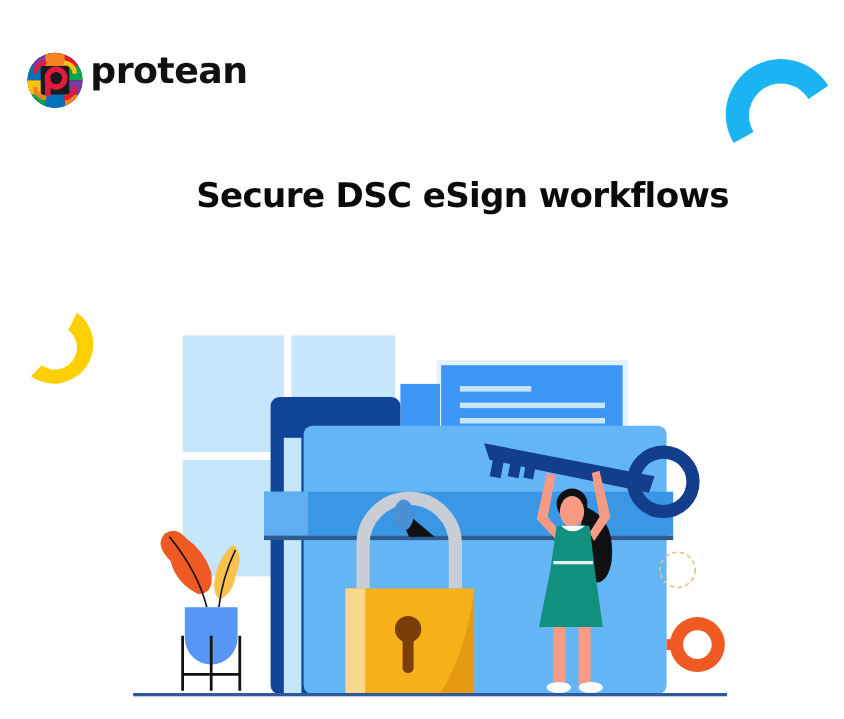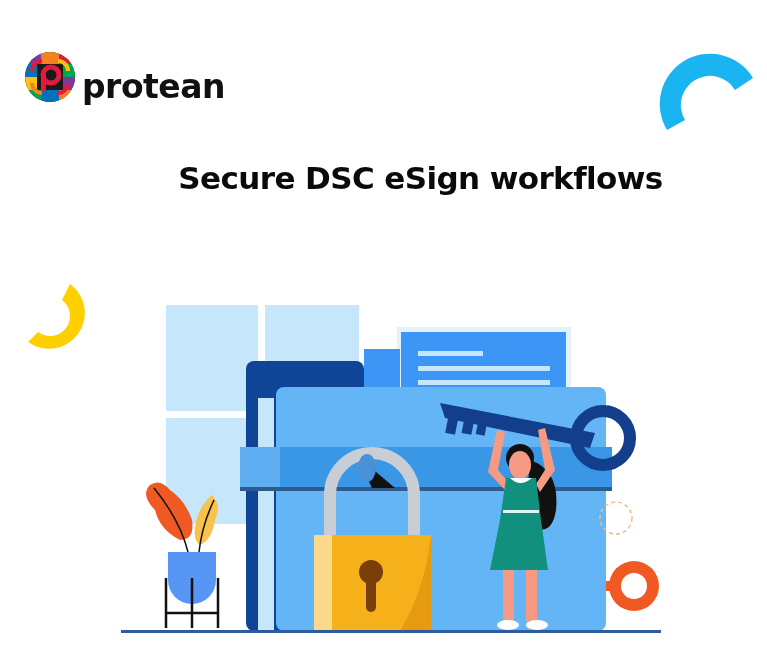--- a/index.html
+++ b/index.html
@@ -1,17 +1,17 @@
 <!DOCTYPE html>
 <html><head>
   <meta charset="utf-8">
   <style>
     html, body { margin: 0; padding: 0; background: #ffffff; }
     body { width: 767px; height: 654px; position: relative; overflow: hidden; font-family: "DejaVu Sans", sans-serif; }
-    .logo { position: absolute; left: 24px; top: 47px; height: 56px; display: flex; align-items: flex-end; }
+    .logo { position: absolute; left: 24px; top: 47px; height: 56px; display: flex; align-items: flex-start; }
     .logo-mark { width: 52px; height: 52px; }
     .logo-text { font-family: "DejaVu Sans", sans-serif; font-weight: bold; font-size: 33px; color: #111111; margin-left: 6px; letter-spacing: -0.5px; line-height: 1; }
     .title { position: absolute; left: 4px; width: 767px; top: 160px; text-align: center; font-family: "DejaVu Sans", sans-serif; font-weight: bold; font-size: 31px; color: #0a0a0a; letter-spacing: -0.6px; padding-left: 33px; }
     .deco { position: absolute; }
     .illus { position: absolute; left: 0; top: 0; }
   </style>
 </head>
 <body>
 
 <div class="logo">

